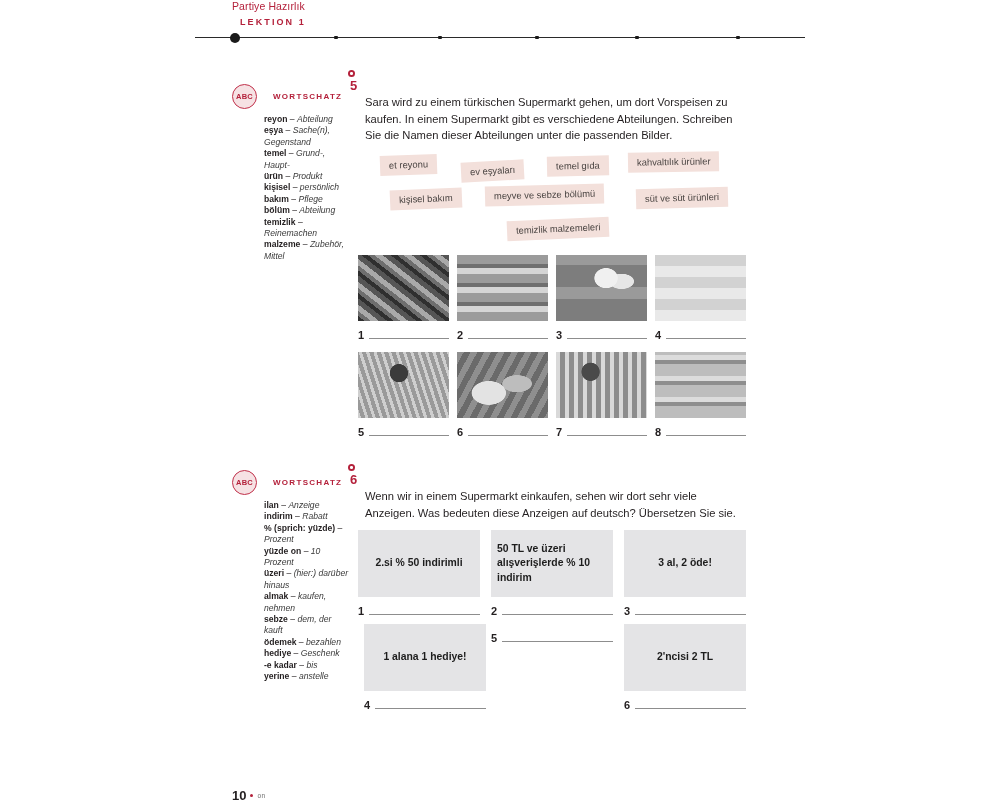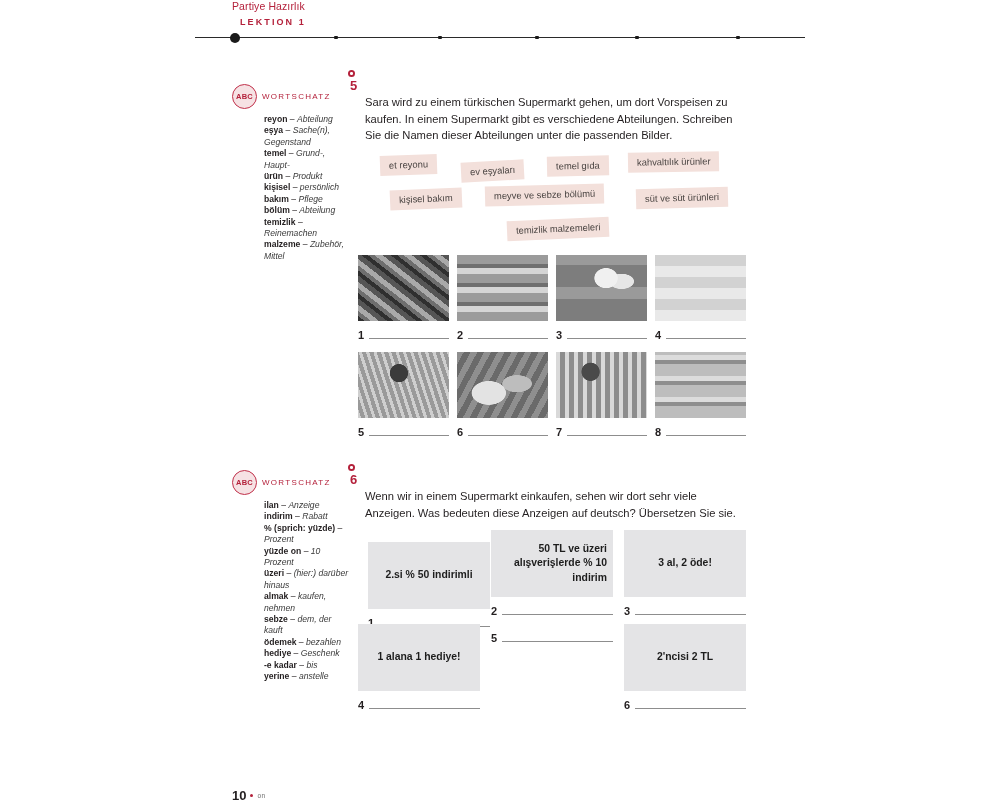--- a/index.html
+++ b/index.html
@@ -22,29 +22,29 @@
     position:absolute;left:232px;top:17px;
     font-size:9px;font-weight:bold;color:#b4213b;letter-spacing:2.1px;padding-left:8px;
   }
   .timeline{position:absolute;left:195px;top:37px;width:610px;height:1px;background:#2a2a2a;}
   .tl-dot{position:absolute;background:#1a1a1a;border-radius:50%;}
   .tl-dot.big{width:10px;height:10px;top:32.5px;}
   .tl-dot.small{width:3.5px;height:3.5px;top:35.8px;border-radius:1px;}
 
   
   .ws{position:absolute;width:120px;}
-  .ws-head{display:flex;align-items:center;gap:5px;height:24px;}
+  .ws-head{display:flex;align-items:center;gap:16px;height:24px;}
   .abc-badge{
     width:23px;height:23px;border-radius:50%;
     border:1.6px solid #c0304a;background:#f6e2e4;
     display:flex;align-items:center;justify-content:center;
     font-size:7.5px;font-weight:bold;color:#b4213b;letter-spacing:.3px;
     flex:0 0 auto;
   }
-  .ws-label{font-size:8px;font-weight:normal;color:#b4213b;letter-spacing:1.3px;}
+  .ws-label{font-size:8px;font-weight:bold;color:#b4213b;letter-spacing:1.3px;}
   .ws-list{margin-top:6px;font-size:8.6px;line-height:11.4px;color:#231f20;margin-left:32px;}
   .ws-list b{font-weight:bold;}
   .ws-list i{font-style:italic;color:#3a3a3a;}
 
   
   .ex{position:absolute;}
   .ex-marker{
     position:absolute;left:0;top:0;width:7px;height:7px;border-radius:50%;
     background:#b4213b;box-shadow:inset 0 0 0 2px #ffffff00;
   }
@@ -83,21 +83,21 @@
   }
   .ansrow{display:flex;align-items:flex-end;gap:5px;margin-top:6px;height:14px;}
   .ansnum{font-size:11px;font-weight:bold;color:#231f20;line-height:11px;}
   .ansline{flex:1;height:1px;background:#8d8d8d;margin-bottom:2px;}
 
   
   .ads{position:absolute;}
   .ad-cell{position:absolute;width:122px;}
   .ad-box{
     width:122px;height:67px;background:#e4e4e6;
-    display:flex;align-items:center;justify-content:center;text-align:right;
+    display:flex;align-items:center;justify-content:center;text-align:left;
     font-size:10.4px;font-weight:bold;color:#1d1d1d;line-height:14.5px;
     padding:0 6px;box-sizing:border-box;
   }
 
   
   .footer{position:absolute;left:232px;top:788px;display:flex;align-items:center;gap:4px;}
   .fpage{font-size:13px;font-weight:bold;color:#231f20;}
   .fdot{width:3px;height:3px;border-radius:50%;background:#b4213b;}
   .flang{font-size:6.5px;color:#6d6d6d;letter-spacing:.4px;}
 </style>
@@ -232,42 +232,42 @@
       </div>
   </div>
 
   <div class="ex" style="left:348px;top:464px;width:400px;">
     <div class="ex-marker"></div>
     <div class="ex-num">6</div>
     <div class="ex-text">Wenn wir in einem Supermarkt einkaufen, sehen wir dort sehr viele Anzeigen. Was bedeuten diese Anzeigen auf deutsch? Übersetzen Sie sie.</div>
   </div>
 
   <div class="ads" id="ads" style="left:358px;top:530px;width:390px;height:190px;">
-      <div class="ad-cell" style="left: 0px; top: 12px; margin-left: 10px;">
+      <div class="ad-cell" style="left: 0px; top: 0px;">
         <div class="ad-box">2.si % 50 indirimli</div>
         <div class="ansrow">
           <span class="ansnum">1</span>
           <span class="ansline"></span>
         </div>
       </div>
       <div class="ad-cell" style="left: 133px; top: 0px;">
         <div class="ad-box">50 TL ve üzeri alışverişlerde % 10 indirim</div>
         <div class="ansrow">
           <span class="ansnum">2</span>
           <span class="ansline"></span>
         </div>
       </div>
       <div class="ad-cell" style="left: 266px; top: 0px;">
         <div class="ad-box">3 al, 2 öde!</div>
         <div class="ansrow">
           <span class="ansnum">3</span>
           <span class="ansline"></span>
         </div>
       </div>
-      <div class="ad-cell" style="left: 0px; top: 94px;">
+      <div class="ad-cell" style="left: 6px; top: 94px;">
         <div class="ad-box">1 alana 1 hediye!</div>
         <div class="ansrow">
           <span class="ansnum">4</span>
           <span class="ansline"></span>
         </div>
       </div>
       <div class="ad-cell" style="left: 133px; top: 94px;">
         <div class="ansrow">
           <span class="ansnum">5</span>
           <span class="ansline"></span>

